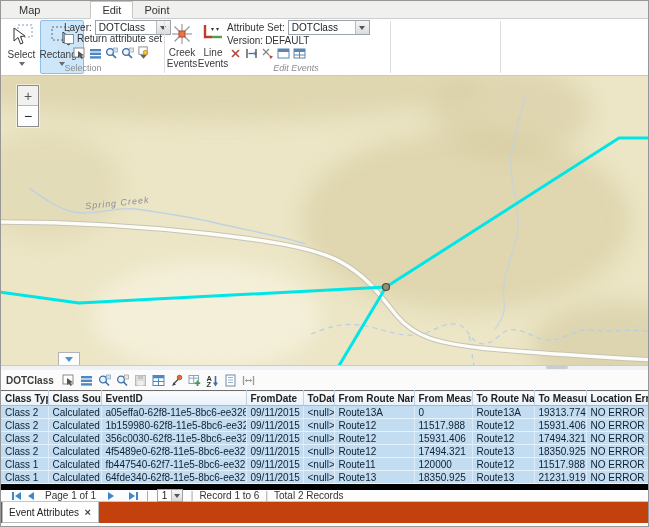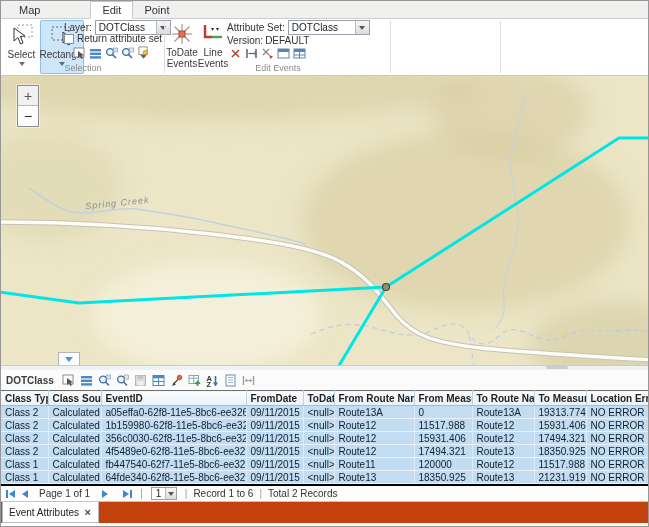--- a/index.html
+++ b/index.html
@@ -69,22 +69,22 @@
                border-top:1px solid #6e6e6e; }
   table.grid th { height:15px; font-weight:bold; color:#222; text-align:left; padding:0 0 0 4px;
                   background:linear-gradient(#fafcfe,#e9f1f9); border-right:1px solid #c3d2e1;
                   border-bottom:1px solid #a8bccd; white-space:nowrap; overflow:hidden; }
   table.grid td { height:13px; color:#10202e; padding:0 0 0 4px; background:#c2dcf2;
                   border-right:1px solid #dcebf7; border-bottom:1px solid #e9f2fa;
                   white-space:nowrap; overflow:hidden; }
   table.grid tr td:last-child, table.grid th:last-child { border-right:none; }
 
   
-  .pager { height:17px; border-top:2px solid #000000; background:#fdfdfd; display:flex;
-           align-items:center; font-size:10px; color:#333; padding-left:2px; }
+  .pager { height:17px; border-top:6px solid #000000; background:#fdfdfd; display:flex;
+           align-items:center; font-size:10px; color:#333; padding-left:8px; }
   .pico { display:inline-flex; align-items:center; justify-content:center; width:14px; height:12px; cursor:pointer; }
   .sep { color:#9b9b9b; margin:0 6px; }
   .page-combo { margin:0 2px; height:13px; }
   .page-combo .cval { padding:0 4px; }
 
   
   .tabbar { height:22px; background:#c2410c; border-top:1px solid #c6c6c6; display:flex;
             align-items:stretch; }
   .btab { width:97px; background:#fff; border:1px solid #b9b9b9; border-top:none; margin-left:1px;
           display:flex; align-items:center; justify-content:space-between; padding:0 7px 0 6px;
@@ -188,21 +188,21 @@
         <svg width="22" height="22" viewBox="0 0 22 22">
           <g stroke="#9a9a9a" stroke-width="1.2">
             <line x1="11" y1="1" x2="11" y2="21"></line>
               <line x1="1" y1="11" x2="21" y2="11"></line>
             <line x1="3.5" y1="3.5" x2="18.5" y2="18.5"></line>
               <line x1="18.5" y1="3.5" x2="3.5" y2="18.5"></line>
           </g>
           <rect x="8" y="8" width="6" height="6" fill="#e8734d" stroke="#b04a2a" stroke-width="1"></rect>
         </svg>
       </span>
-      <span>ToDate Events</span>
+      <span>Creek Events</span>
     </div>
 
     <div class="bigbtn" style="left:197px; top:2px; width:30px; height:52px;">
       <span>
         <svg width="22" height="22" viewBox="0 0 22 22">
           <polygon points="9,5 12,5 10.5,8" fill="#333"></polygon>
             <polygon points="14,5 17,5 15.5,8" fill="#333"></polygon>
           <path d="M3,2 L3,14 L10,14" fill="none" stroke="#c43a28" stroke-width="2.4"></path>
           <line x1="10" y1="14" x2="20" y2="14" stroke="#4fa14f" stroke-width="2.4"></line>
         </svg>
@@ -260,21 +260,21 @@
       <span class="mi">
         <svg width="13" height="13" viewBox="0 0 13 13">
             <rect x="1" y="2" width="11" height="9" fill="#fff" stroke="#5b86b0"></rect>
             <rect x="1" y="2" width="11" height="3" fill="#5b86b0"></rect>
             <line x1="1" y1="8" x2="12" y2="8" stroke="#5b86b0"></line>
             <line x1="6.5" y1="5" x2="6.5" y2="11" stroke="#5b86b0"></line>
           </svg>
       </span>
     </div>
 
-    <div class="grouplabel" style="left:166px; width:222px;">Edit Events</div>
+    <div class="grouplabel" style="left:184px; width:222px;font-style:italic;">Edit Events</div>
     <div class="vdiv" style="left:389px;"></div>
     <div class="vdiv" style="left:499px;"></div>
   </div>
 
   <div class="map">
     <div class="blob" style="left:-40px; top:-25px; width:520px; height:70px; background:rgba(213,202,158,.55);"></div>
     <div class="blob" style="left:300px; top:55px; width:330px; height:180px; background:rgba(211,199,153,.5);"></div>
     <div class="blob" style="left:430px; top:-10px; width:160px; height:90px; background:rgba(208,196,150,.45);"></div>
     <div class="blob" style="left:530px; top:225px; width:170px; height:90px; background:rgba(205,193,148,.45);"></div>
     <div class="blob" style="left:-30px; top:55px; width:150px; height:110px; background:rgba(215,205,163,.4);"></div>

